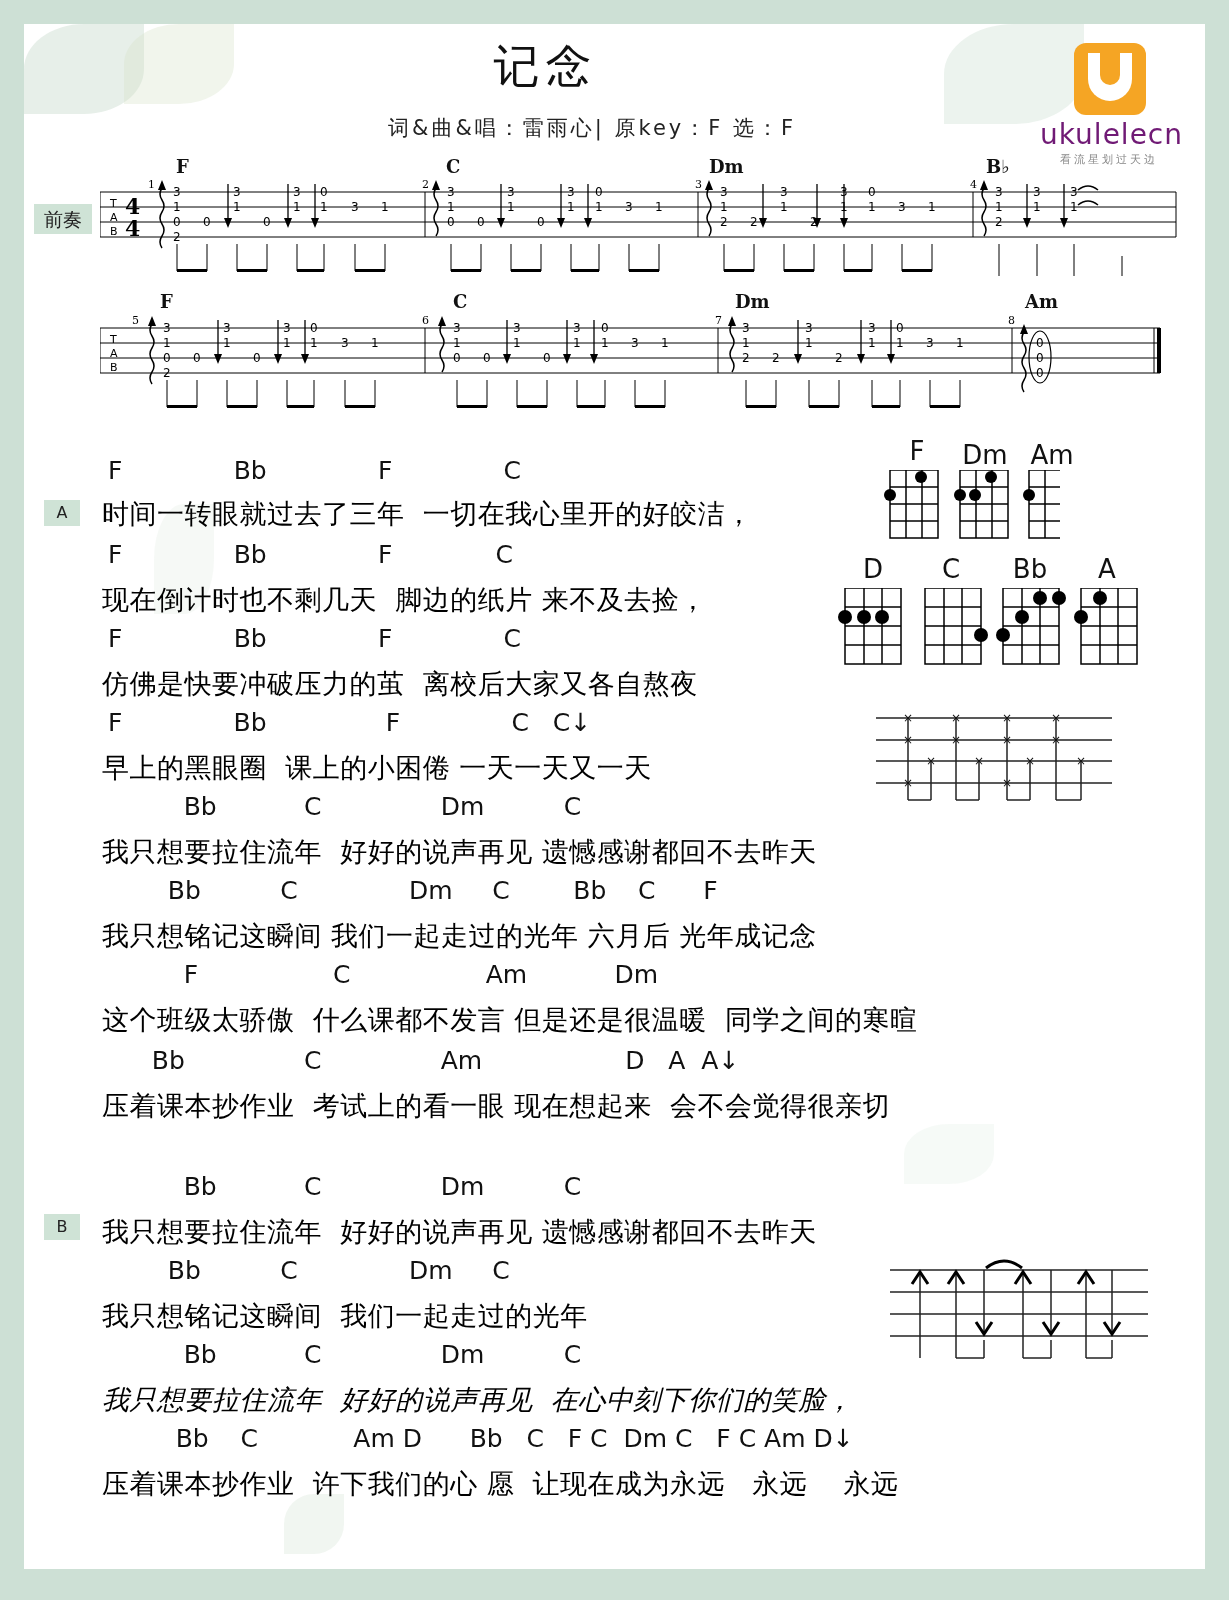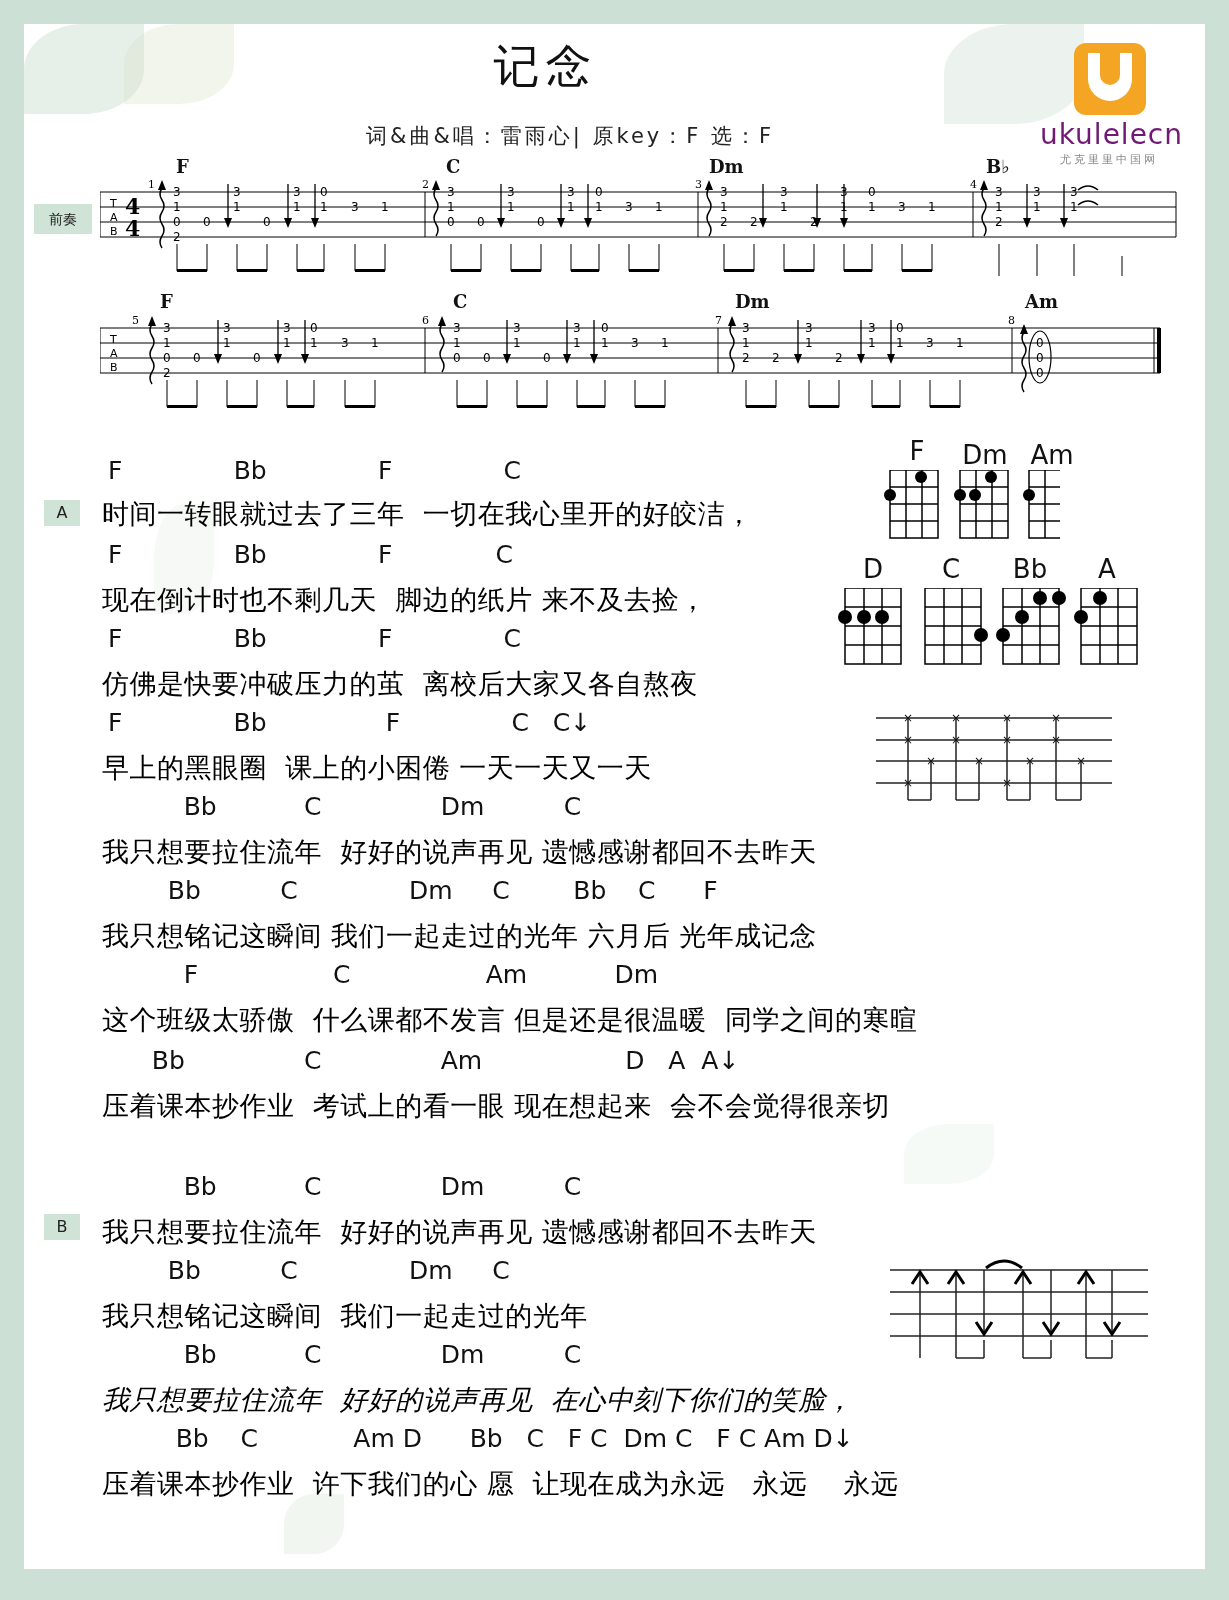--- a/index.html
+++ b/index.html
@@ -12,21 +12,21 @@
   .page {
     position:absolute; left:24px; top:24px; width:1181px; height:1545px;
     background:#ffffff;
   }
   .leaf { position:absolute; border-radius:50% 0 50% 0; opacity:0.35; }
   .title {
     position:absolute; left:0; width:1091px; top:36px; text-align:center;
     font-size:46px; letter-spacing:6px; font-weight:normal;
   }
   .subtitle {
-    position:absolute; left:366px; top:114px; font-size:21px; letter-spacing:3px; color:#222;margin-top:8px;
+    position:absolute; left:388px; top:114px; font-size:21px; letter-spacing:3px; color:#222;
   }
   .logo {
     position:absolute; left:1074px; top:43px; width:72px; height:72px;
     background:#f5a524; border-radius:12px;
   }
   .logo-u {
     position:absolute; left:14px; top:10px; width:44px; height:48px;
     background:#fff; border-radius:0 0 22px 22px;
   }
   .logo-u-inner {
@@ -67,23 +67,23 @@
 
 <div class="title">记念</div>
 <div class="subtitle">词&amp;曲&amp;唱：雷雨心| 原key：F 选：F</div>
 
 <div class="logo">
   <div class="logo-u">
       <div class="logo-u-inner"></div>
     </div>
 </div>
 <div class="logo-text">ukulelecn</div>
-<div class="logo-sub">尤克里里中国网</div>
-
-<div class="section-tag" style="left:34px;top:204px;width:58px;height:30px;line-height:30px;font-size:14px;">前奏</div>
+<div class="logo-sub">看流星划过天边</div>
+
+<div class="section-tag" style="left:34px;top:204px;width:58px;height:30px;line-height:30px;font-size:19px;">前奏</div>
 
 <div class="chord-name" style="left:176px;top:156px;">F</div>
 <div class="chord-name" style="left:446px;top:156px;">C</div>
 <div class="chord-name" style="left:709px;top:156px;">Dm</div>
 <div class="chord-name" style="left:986px;top:156px;">B♭</div>
 
 <div class="chord-name" style="left:160px;top:291px;">F</div>
 <div class="chord-name" style="left:453px;top:291px;">C</div>
 <div class="chord-name" style="left:735px;top:291px;">Dm</div>
 <div class="chord-name" style="left:1025px;top:291px;">Am</div>

